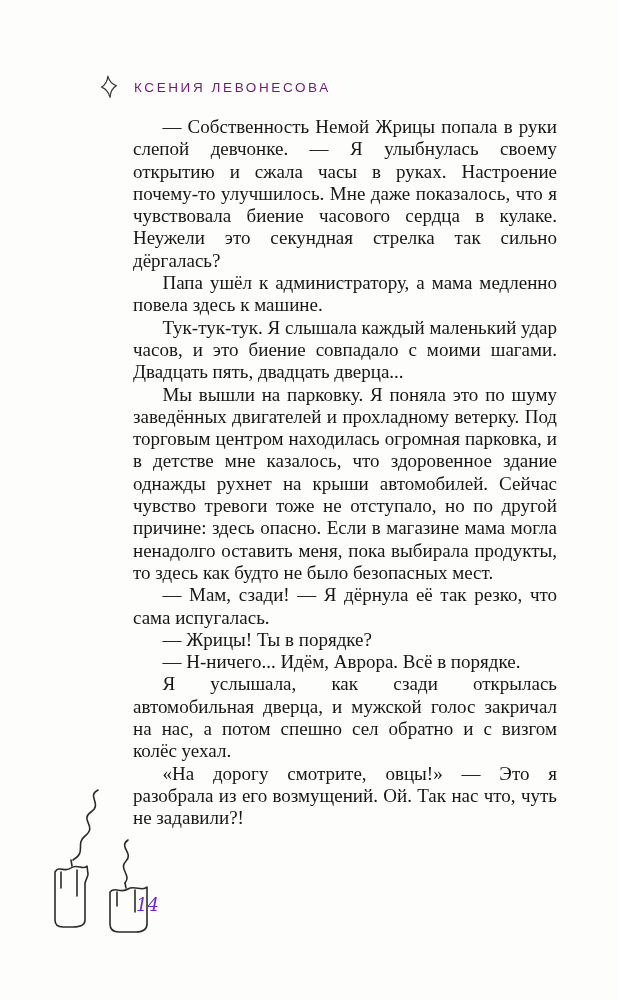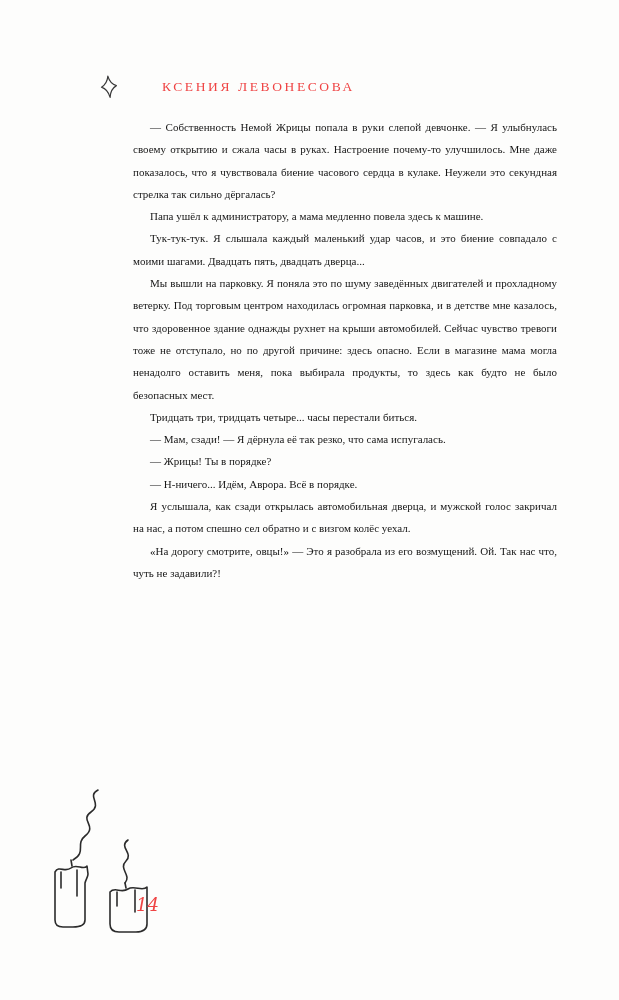--- a/index.html
+++ b/index.html
@@ -28,35 +28,34 @@
     align-items: center;
     gap: 13px;
   }
   .sparkle {
     width: 24px;
     height: 26px;
     display: inline-block;
     transform: rotate(-6deg);
   }
   .author {
-    font-family: Liberation Serif, serif;
+    font-family: Liberation Sans, sans-serif;
     font-size: 13.5px;
     letter-spacing: 2.6px;
-    color: #ef4444;
+    color: #701a75;
     text-transform: uppercase;
     white-space: nowrap;
-    margin-left: 28px;
   }
   .text-block {
     position: absolute;
     left: 133px;
     top: 116px;
     width: 424px;
     text-align: justify;
-    font-size: 11px;
+    font-size: 19px;
     line-height: 22.3px;
     color: #171717;
   }
   .text-block p {
     margin: 0;
     text-indent: 1.55em;
   }
   .candles {
     position: absolute;
     left: 46px;
@@ -64,21 +63,21 @@
     width: 112px;
     height: 156px;
   }
   .page-number {
     position: absolute;
     left: 136px;
     top: 894px;
     font-family: "DejaVu Serif", serif;
     font-style: italic;
     font-size: 18px;
-    color: #ef4444;
+    color: #6d28d9;
   }
 </style>
 </head>
 <body>
 
 <div class="page">
 
   <header class="page-header">
     <span class="sparkle">
       <svg width="24" height="26" viewBox="0 0 24 26" fill="none" stroke="#3a3a3a" stroke-width="1.2" stroke-linejoin="round">
@@ -86,21 +85,20 @@
       </svg>
     </span>
     <span class="author">КСЕНИЯ ЛЕВОНЕСОВА</span>
   </header>
 
   <main class="text-block">
     <p>— Собственность Немой Жрицы попала в руки слепой девчонке. — Я улыбнулась своему открытию и сжала часы в руках. Настроение почему-то улучшилось. Мне даже показалось, что я чувствовала биение часового сердца в кулаке. Неужели это секундная стрелка так сильно дёргалась?</p>
     <p>Папа ушёл к администратору, а мама медленно повела здесь к машине.</p>
     <p>Тук-тук-тук. Я слышала каждый маленький удар часов, и это биение совпадало с моими шагами. Двадцать пять, двадцать дверца...</p>
     <p>Мы вышли на парковку. Я поняла это по шуму заведённых двигателей и прохладному ветерку. Под торговым центром находилась огромная парковка, и в детстве мне казалось, что здоровенное здание однажды рухнет на крыши автомобилей. Сейчас чувство тревоги тоже не отступало, но по другой причине: здесь опасно. Если в магазине мама могла ненадолго оставить меня, пока выбирала продукты, то здесь как будто не было безопасных мест.</p>
-    <p>Тридцать три, тридцать четыре... часы перестали биться.</p>
     <p>— Мам, сзади! — Я дёрнула её так резко, что сама испугалась.</p>
     <p>— Жрицы! Ты в порядке?</p>
     <p>— Н-ничего... Идём, Аврора. Всё в порядке.</p>
     <p>Я услышала, как сзади открылась автомобильная дверца, и мужской голос закричал на нас, а потом спешно сел обратно и с визгом колёс уехал.</p>
     <p>«На дорогу смотрите, овцы!» — Это я разобрала из его возмущений. Ой. Так нас что, чуть не задавили?!</p>
   </main>
 
   <div class="candles">
     <svg width="112" height="156" viewBox="0 0 112 156" fill="none" stroke="#2b2b2b" stroke-width="1.6" stroke-linecap="round" stroke-linejoin="round">
 

